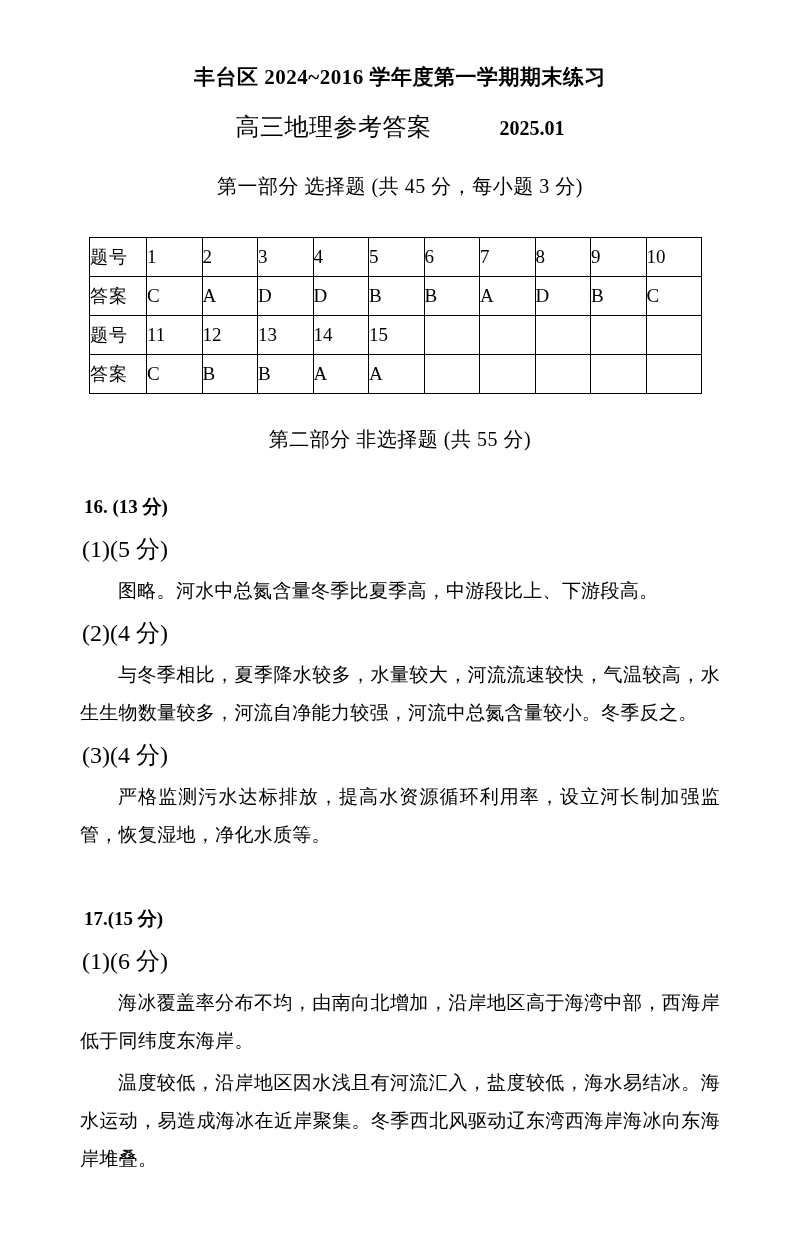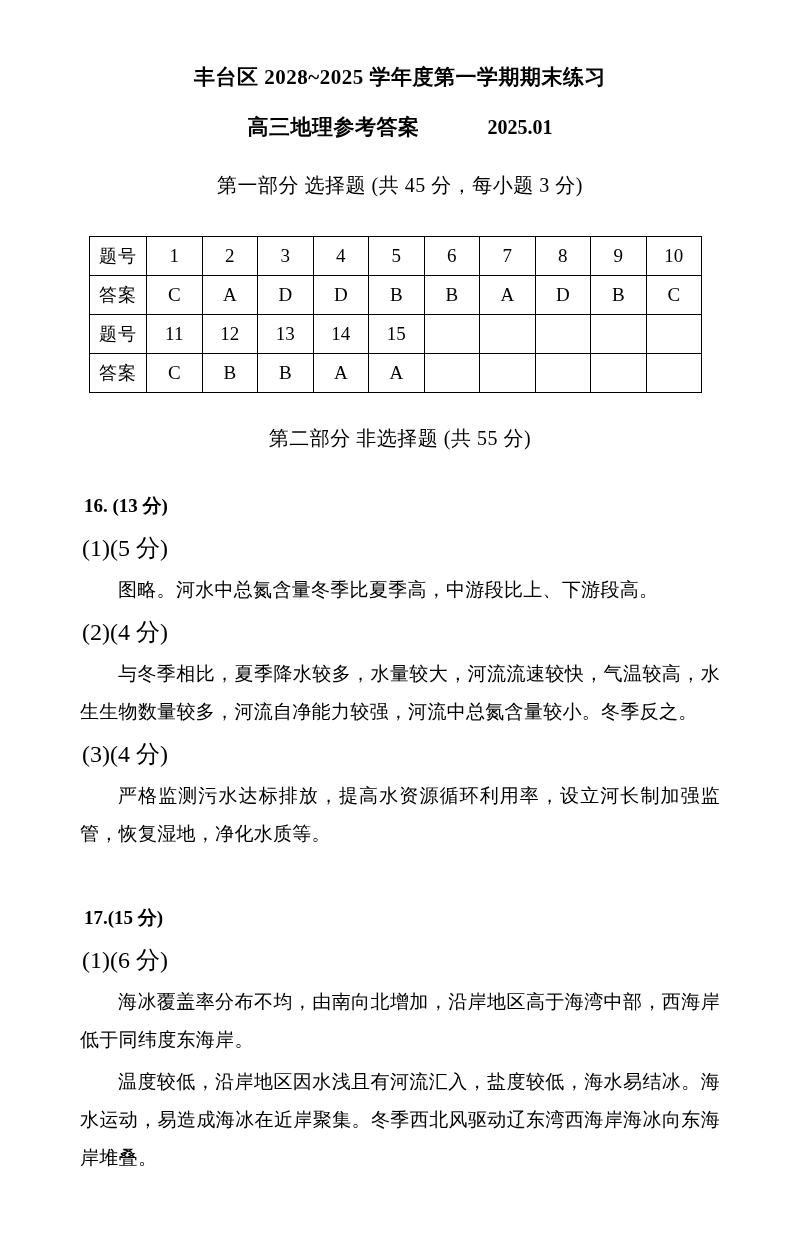--- a/index.html
+++ b/index.html
@@ -26,22 +26,22 @@
     font-weight: bold;
     line-height: 26px;
     letter-spacing: 0.5px;
   }
   .doc-subtitle-row {
     margin-top: 24px;
     text-align: center;
     line-height: 26px;
   }
   .doc-subtitle {
-    font-size: 21px;
-    font-weight: bold;
+    font-size: 24px;
+    font-weight: normal;
     letter-spacing: 0.5px;
   }
   .doc-date {
     font-size: 20px;
     font-weight: bold;
     margin-left: 68px;
   }
   .section-heading {
     text-align: center;
     font-size: 20px;
@@ -52,21 +52,21 @@
   .section-heading.part2 { margin-top: 32px; }
   .answer-table {
     border-collapse: collapse;
     table-layout: fixed;
     width: 613px;
     margin: 38px 0 0 9px;
   }
   .answer-table td {
     border: 1px solid #000000;
     height: 38px;
-    text-align: center;
+    text-align: left;
     vertical-align: middle;
     font-size: 19px;
     padding: 0;
     overflow: hidden;
   }
   .answer-table td.label-cell {
     width: 56px;
     font-size: 18px;
     letter-spacing: 1px;
   }
@@ -93,21 +93,21 @@
     text-align: justify;
     text-justify: inter-ideograph;
     letter-spacing: 0.3px;
   }
 </style>
 </head>
 <body>
 
 <div class="page">
 
-  <h1 class="doc-title">丰台区 2028~2025 学年度第一学期期末练习</h1>
+  <h1 class="doc-title">丰台区 2024~2016 学年度第一学期期末练习</h1>
 
   <div class="doc-subtitle-row">
     <span class="doc-subtitle">高三地理参考答案</span><span class="doc-date">2025.01</span>
   </div>
 
   <div class="section-heading part1">第一部分 选择题 (共 45 分，每小题 3 分)</div>
 
   <table class="answer-table">
     <tbody>
       <tr>

